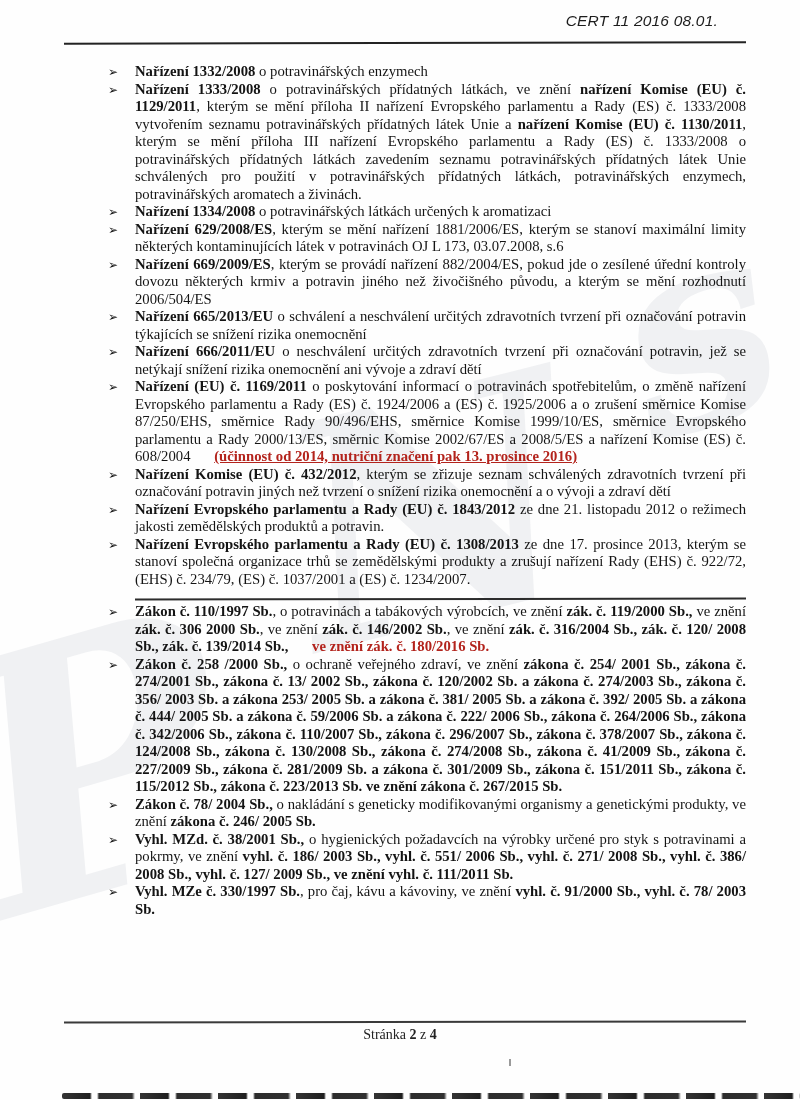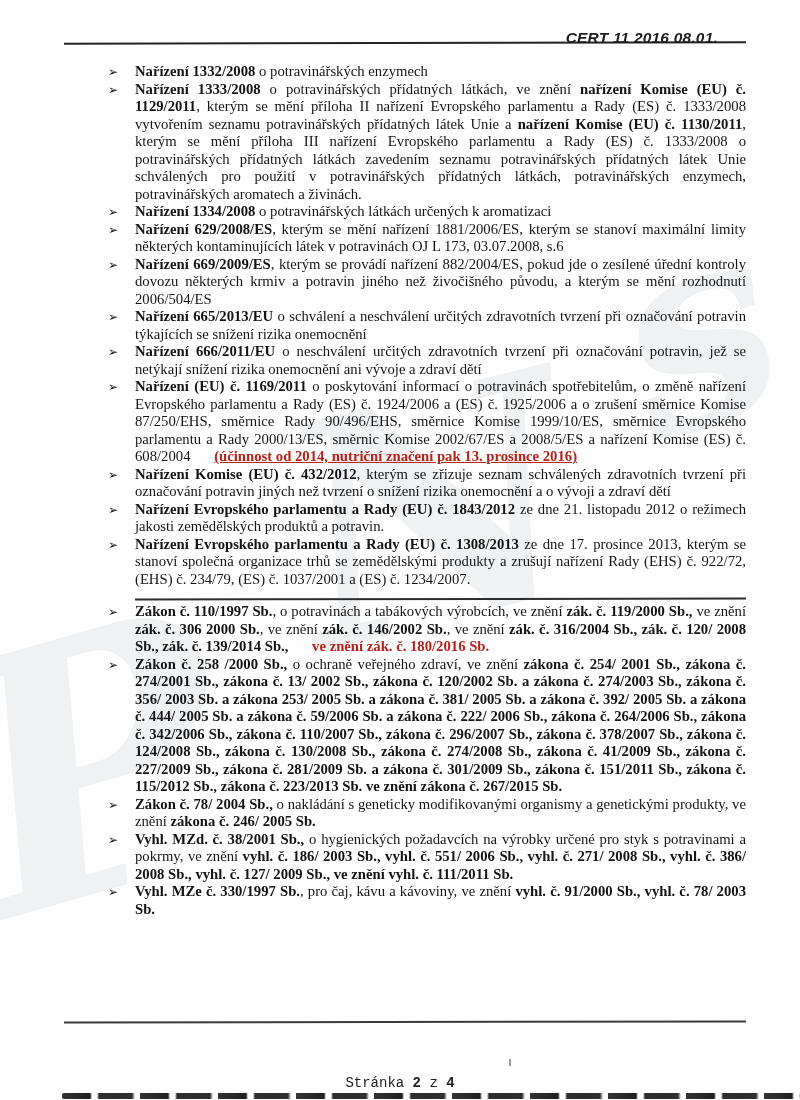--- a/index.html
+++ b/index.html
@@ -12,23 +12,23 @@
     position:relative;
     width:800px;height:1100px;
     margin:0 auto;
     background:#fefefe;
     overflow:hidden;
     font-family:"Liberation Serif", serif;
     color:var(--ink);
   }
   
   .doc-header{
-    position:absolute;top:29px;right:82px;
+    position:absolute;top:12px;right:82px;
     font-family:"Liberation Sans", sans-serif;
-    font-style:italic;font-weight:700;
+    font-style:italic;font-weight:400;
     font-size:15.5px;color:#1d1d1d;letter-spacing:.2px;
   }
   .header-rule{
     position:absolute;top:42px;left:64px;width:682px;height:2px;
     background:#232323;transform:rotate(-.12deg);
   }
   
   .content{
     position:absolute;left:108px;top:63px;width:638px;
   }
@@ -55,22 +55,22 @@
     transform:rotate(-.1deg);
   }
   
   .footer-rule{
     position:absolute;top:1021px;left:64px;width:682px;height:2px;
     background:#3a3a3a;transform:rotate(-.08deg);
   }
   .doc-footer{
     position:absolute;top:1027px;left:0;width:100%;
     text-align:center;
-    font-family:Liberation Mono, monospace;
-    font-size:14px;color:#222;margin-top:48px;
+    font-family:Liberation Serif, serif;
+    font-size:14px;color:#222;
   }
   .doc-footer .bold{font-weight:bold;}
   
   .bottom-strip{
     position:absolute;left:62px;right:0;bottom:1px;height:6px;
     background-image:repeating-linear-gradient(90deg,
       #343434 0px,#1f1f1f 28px,rgba(0,0,0,0) 30px,rgba(0,0,0,0) 35px,
       #2d2d2d 37px,#303030 70px,rgba(0,0,0,0) 73px,rgba(0,0,0,0) 78px);
     border-radius:2px;
   }

